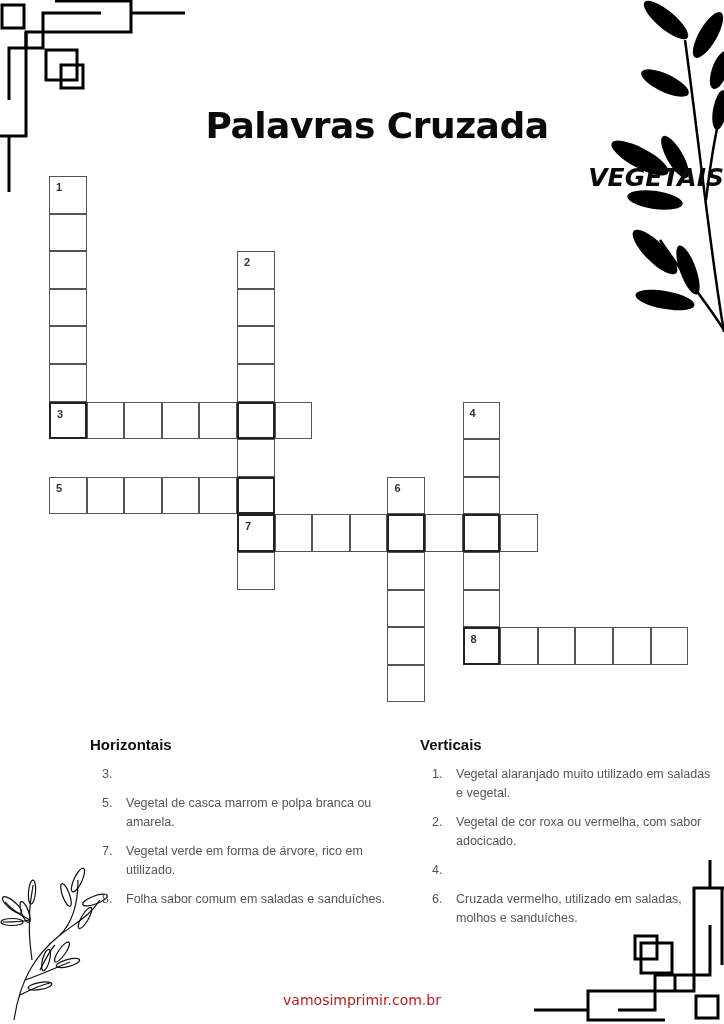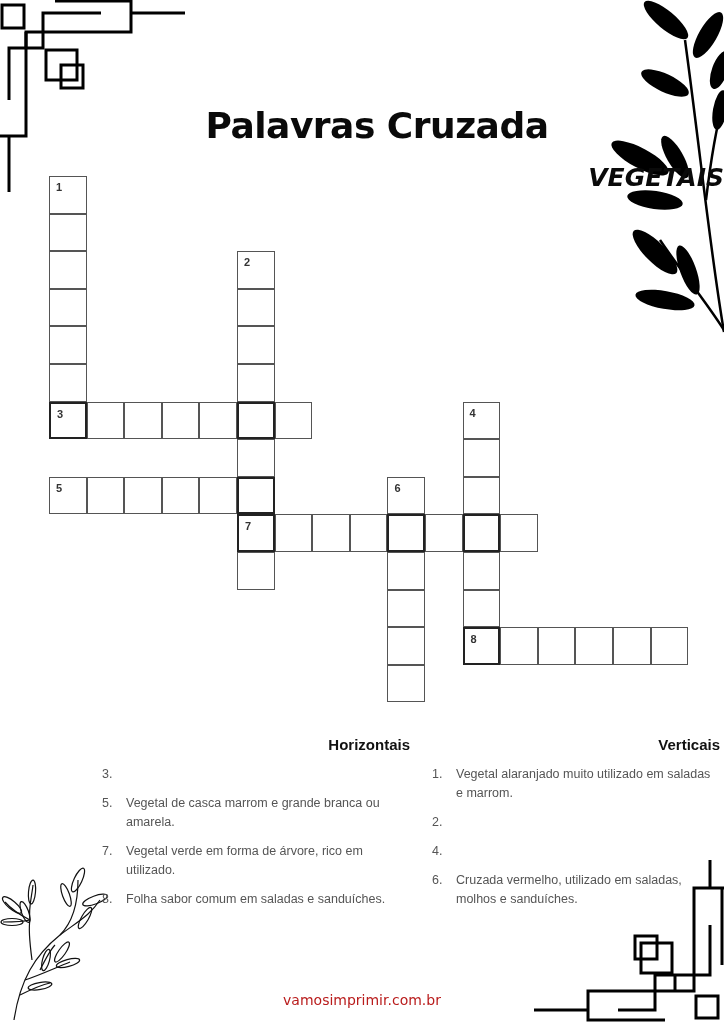--- a/index.html
+++ b/index.html
@@ -5,21 +5,21 @@
     html, body { margin: 0; padding: 0; background: #ffffff; }
     body { width: 724px; height: 1024px; position: relative; overflow: hidden; font-family: "Liberation Sans", sans-serif; color: #111; }
     .deco { position: absolute; }
     .title { position: absolute; left: 0; width: 724px; top: 90px; text-align: center; font-family: "DejaVu Sans", sans-serif; font-weight: bold; font-size: 36px; letter-spacing: -0.5px; color: #0a0a0a; }
     .subtitle { position: absolute; left: 0; width: 724px; top: 163px; text-align: right; font-family: "DejaVu Sans", sans-serif; font-weight: bold; font-style: italic; font-size: 25px; color: #0a0a0a; }
     .grid { position: absolute; left: 0; top: 0; width: 724px; height: 720px; }
     .cell { position: absolute; width: 37.6px; height: 37.6px; box-sizing: border-box; border: 1px solid #555; background: #fff; }
     .cell.x { border: 2px solid #222; z-index: 2; }
     .cell .num { position: absolute; left: 6px; top: 4px; font-size: 11px; font-weight: bold; color: #333; font-family: "Liberation Sans", sans-serif; }
     .clues { position: absolute; top: 736px; }
-    .clues h3 { margin: 0 0 12px 0; font-size: 15px; font-weight: bold; text-align: right; color: #111; }
+    .clues h3 { margin: 0 0 12px 0; font-size: 15px; font-weight: bold; text-align: left; color: #111; }
     .clue { display: flex; font-size: 12.5px; line-height: 19px; color: #555; margin-bottom: 10px; }
     .clue .n { width: 36px; text-align: left; padding-left: 12px; box-sizing: border-box; flex: none; }
     .clue .t { flex: 1; }
     .footer { position: absolute; left: 0; width: 724px; top: 992px; text-align: center; font-size: 14px; color: #b91c1c; font-family: "DejaVu Sans", sans-serif; }
   </style>
 </head>
 <body>
 
 <svg class="deco" style="left:0;top:0" width="200" height="200" viewBox="0 0 200 200">
   <g fill="none" stroke="#000" stroke-width="3">
@@ -164,40 +164,41 @@
     <div class="cell" style="left: 650.6px; top: 627.2px;"></div>
   </div>
 
 <div class="clues" style="left:90px;width:320px">
   <h3>Horizontais</h3>
   <div class="clue">
       <span class="n">3.</span>
     </div>
   <div class="clue">
       <span class="n">5.</span>
-      <span class="t">Vegetal de casca marrom e grande branca ou amarela.</span>
+      <span class="t">Vegetal de casca marrom e polpa branca ou amarela.</span>
     </div>
   <div class="clue">
       <span class="n">7.</span>
       <span class="t">Vegetal verde em forma de árvore, rico em utilizado.</span>
     </div>
   <div class="clue">
       <span class="n">8.</span>
       <span class="t">Folha sabor comum em saladas e sanduíches.</span>
     </div>
 </div>
 
 <div class="clues" style="left:420px;width:300px">
   <h3>Verticais</h3>
   <div class="clue">
       <span class="n">1.</span>
-      <span class="t">Vegetal alaranjado muito utilizado em saladas e marrom.</span>
+      <span class="t">Vegetal alaranjado muito utilizado em saladas e vegetal.</span>
     </div>
   <div class="clue">
       <span class="n">2.</span>
+      <span class="t">Vegetal de cor roxa ou vermelha, com sabor adocicado.</span>
     </div>
   <div class="clue">
       <span class="n">4.</span>
     </div>
   <div class="clue">
       <span class="n">6.</span>
       <span class="t">Cruzada vermelho, utilizado em saladas, molhos e sanduíches.</span>
     </div>
 </div>
 

